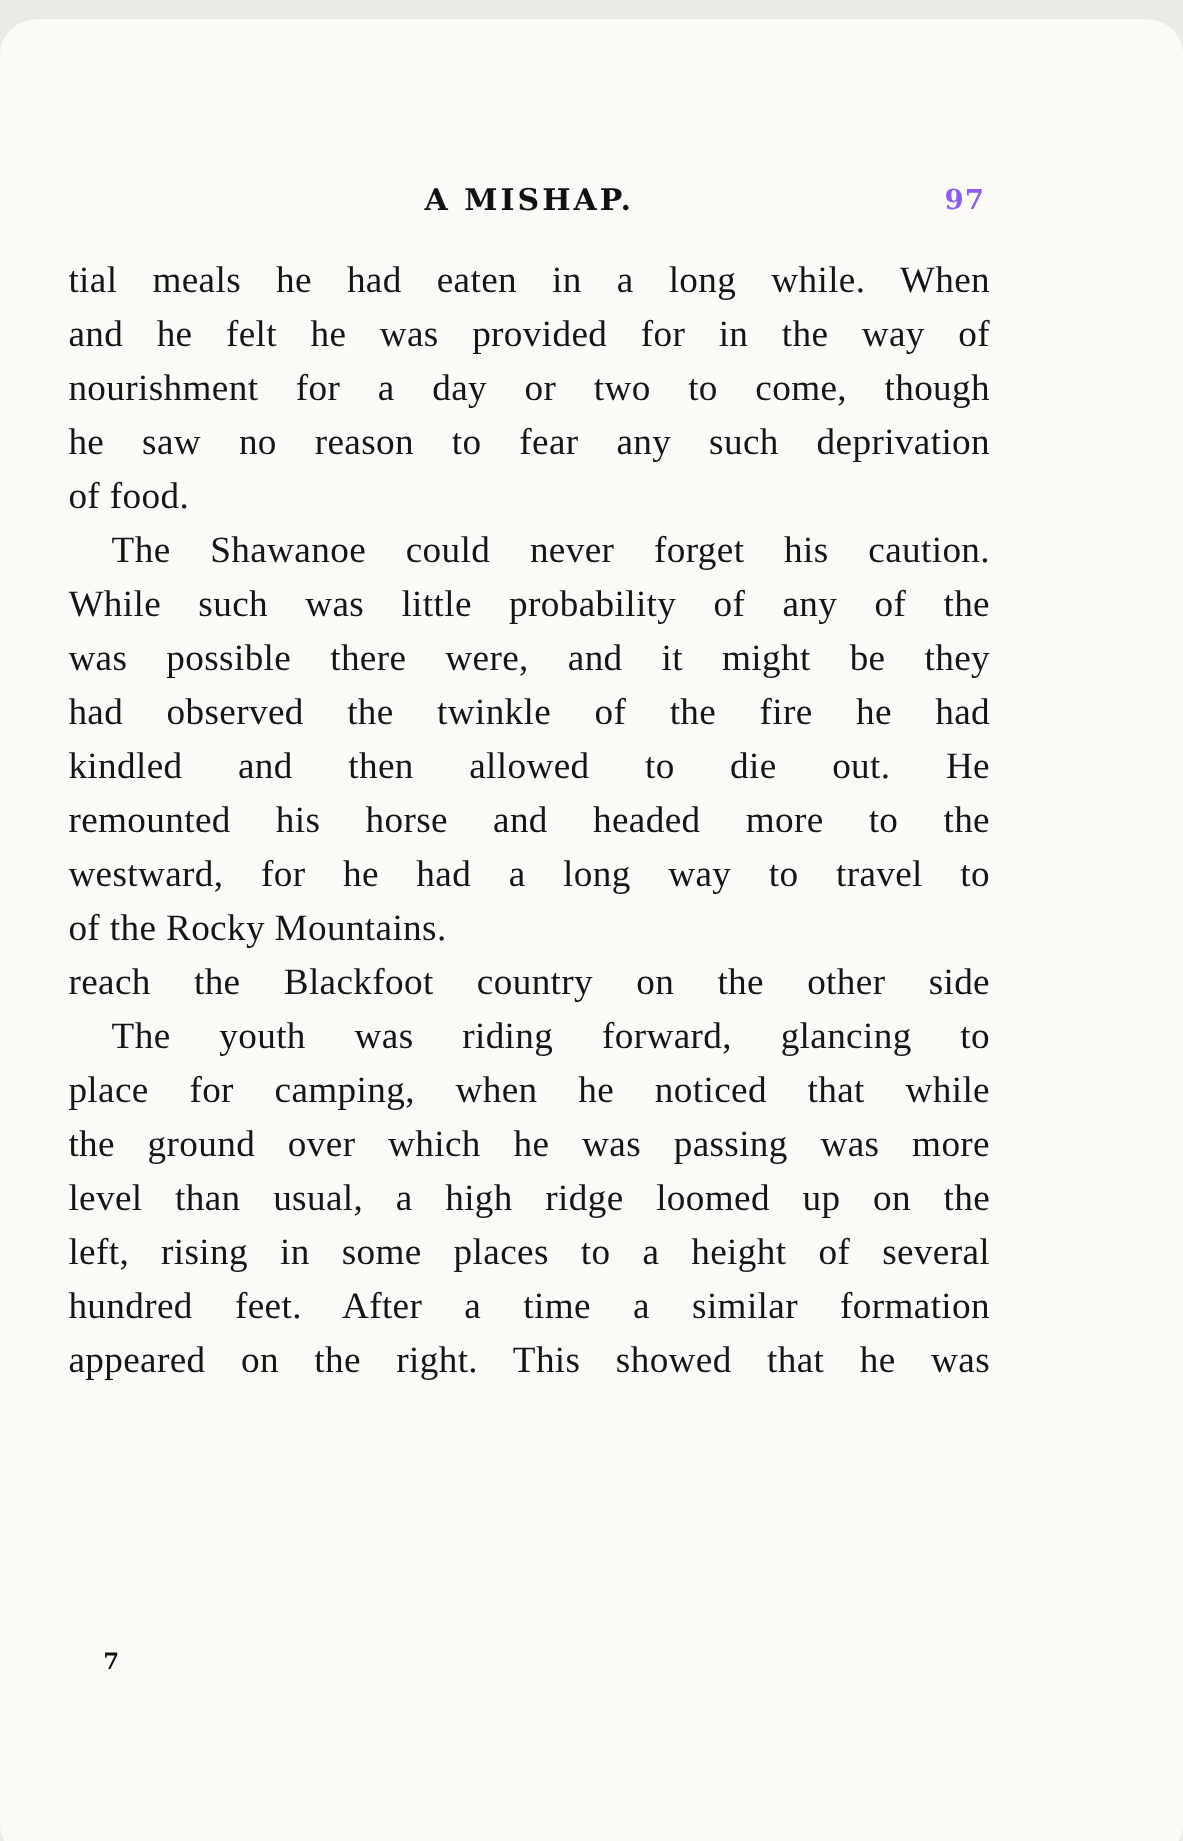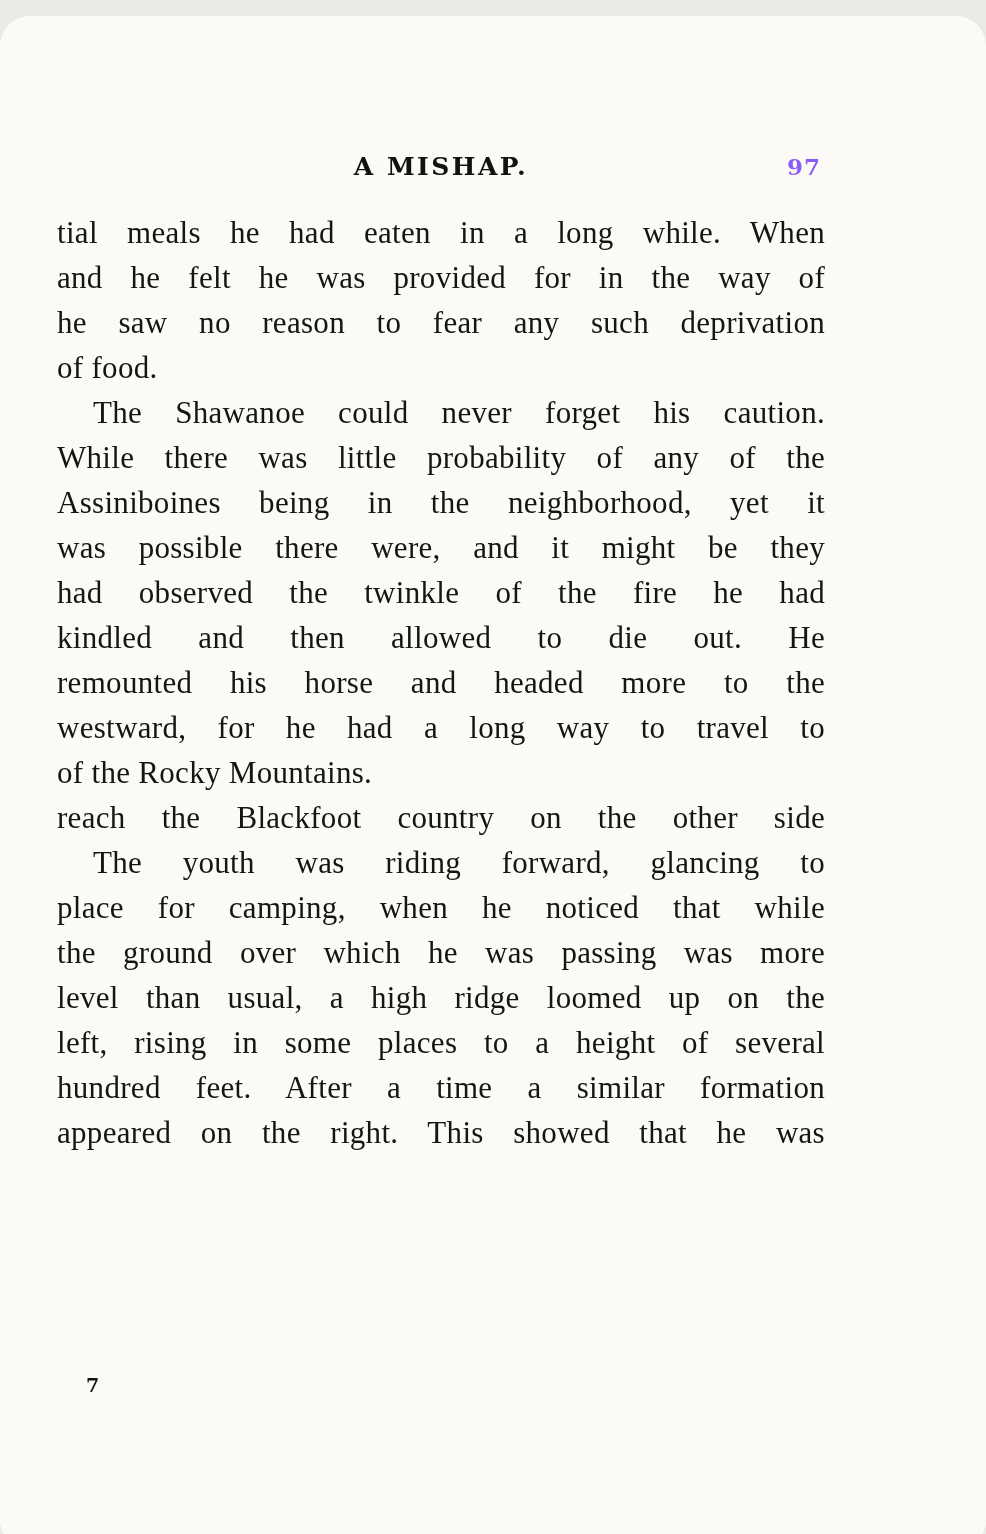--- a/index.html
+++ b/index.html
@@ -86,27 +86,27 @@
 
   <div class="running-head">
     <div class="running-title">A MISHAP.</div>
     <div class="page-number">97</div>
   </div>
 
   <div class="body-text">
       <div class="paragraph">
         <div class="line">tial meals he had eaten in a long while.  When</div>
         <div class="line">and he felt he was provided for in the way of</div>
+        <div class="line">nourishment for a day or two to come, though</div>
         <div class="line">he saw no reason to fear any such deprivation</div>
         <div class="line last">of food.</div>
       </div>
       <div class="paragraph">
         <div class="line indent">The Shawanoe could never forget his caution.</div>
-        <div class="line">While there was little probability of any of the</div>
-        <div class="line">Assiniboines being in the neighborhood, yet it</div>
+        <div class="line">While such was little probability of any of the</div>
         <div class="line">was possible there were, and it might be they</div>
         <div class="line">had observed the twinkle of the fire he had</div>
         <div class="line">kindled  and  then  allowed  to  die  out.   He</div>
         <div class="line">remounted his horse and headed more to the</div>
         <div class="line">westward, for he had a long way to travel to</div>
         <div class="line last">of the Rocky Mountains.</div>
         <div class="line">reach the Blackfoot country on the other side</div>
       </div>
       <div class="paragraph">
         <div class="line indent">The youth was riding  forward, glancing to</div>

